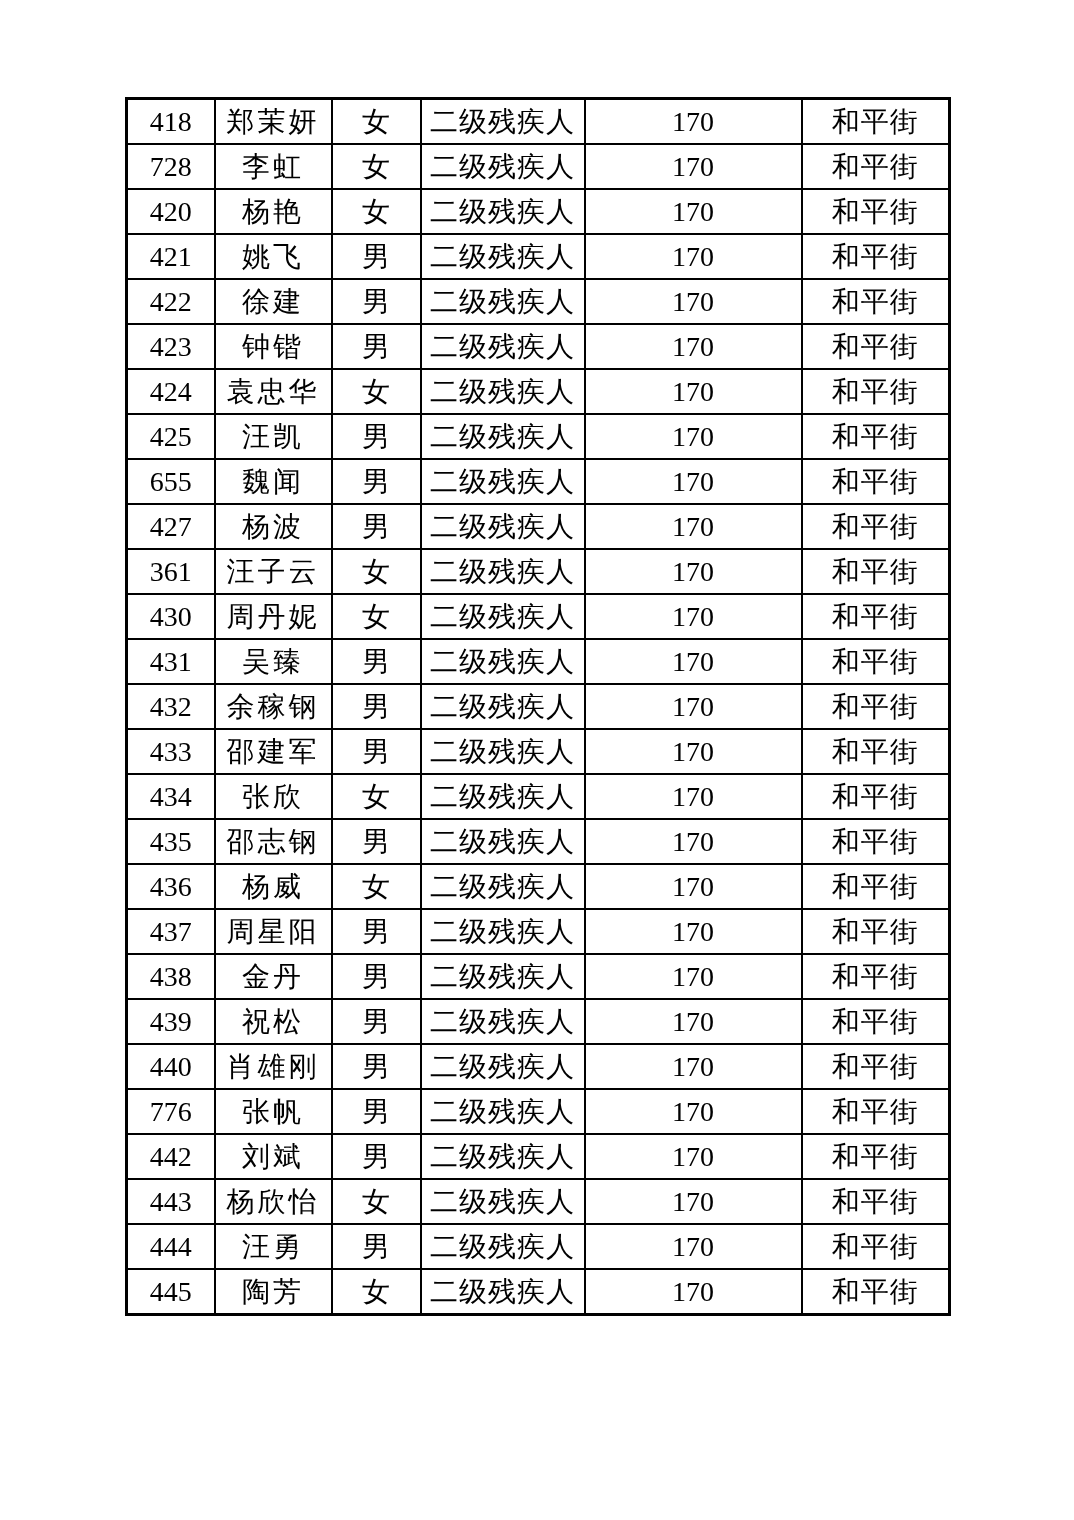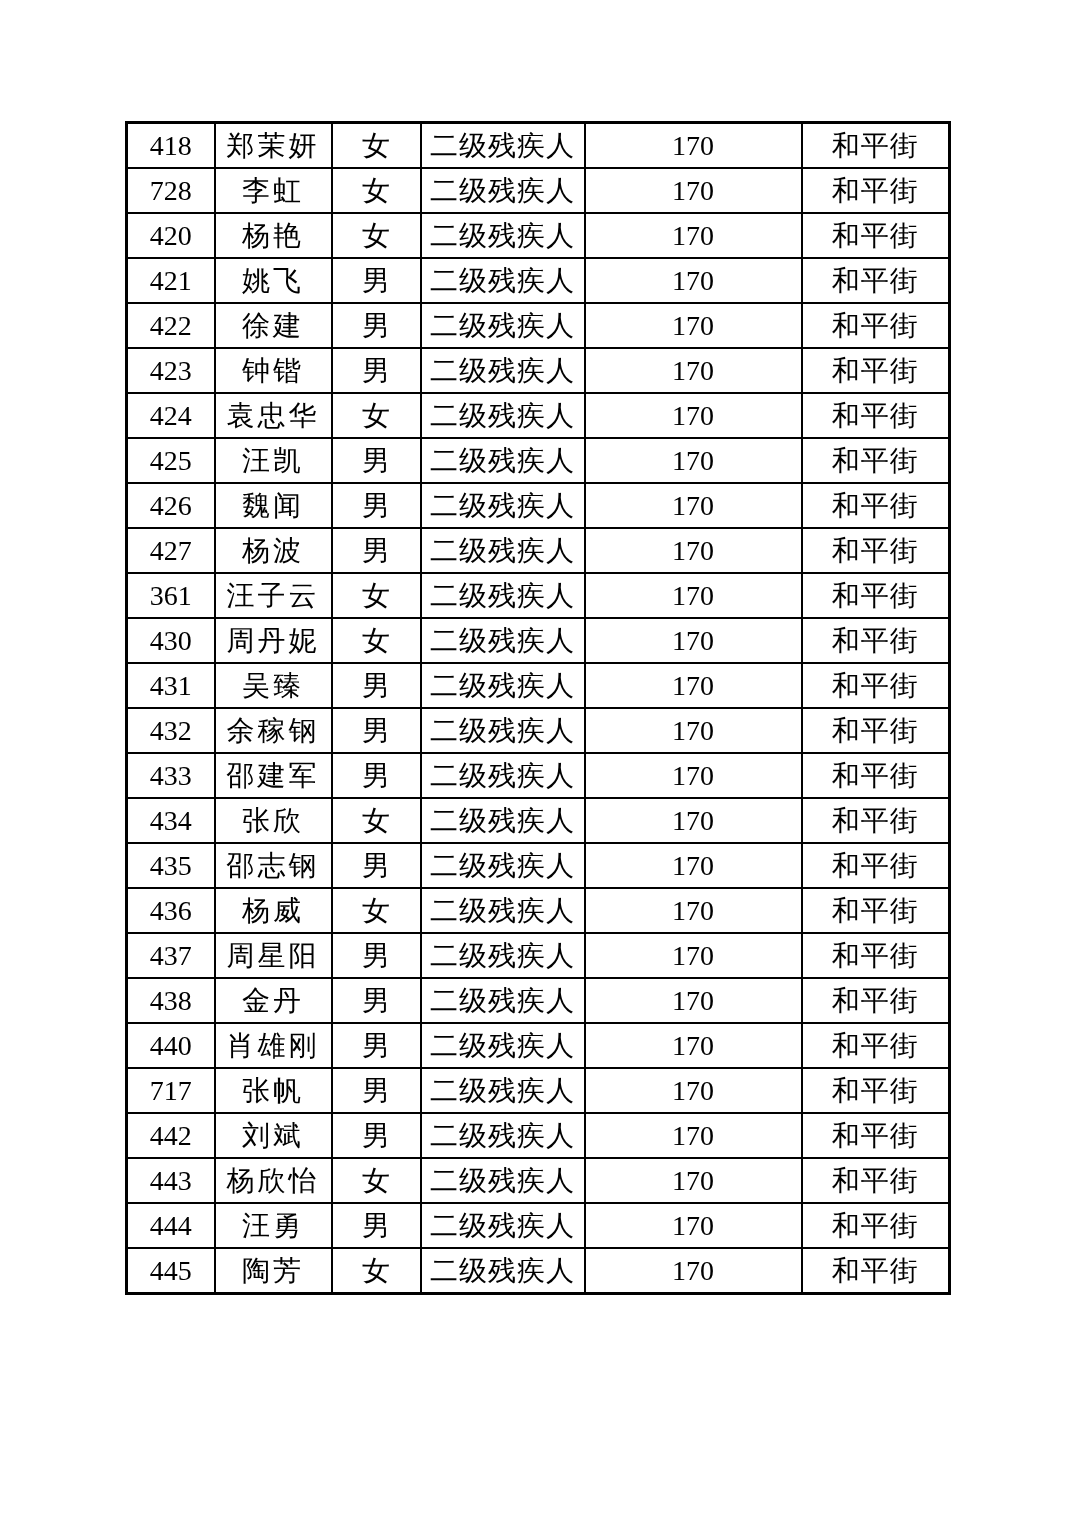--- a/index.html
+++ b/index.html
@@ -17,21 +17,20 @@
     overflow: hidden;
   }
   table.roster {
     position: absolute;
     left: 125px;
     top: 97px;
     width: 823px;
     border-collapse: collapse;
     table-layout: fixed;
     border: 3px solid #000000;
-    margin-top: 24px;
   }
   table.roster td {
     border: 2px solid #000000;
     height: 43px;
     padding: 0;
     text-align: center;
     vertical-align: middle;
     font-size: 28px;
     line-height: 1;
     white-space: nowrap;
@@ -124,21 +123,21 @@
   <tr>
     <td class="col-id">425</td>
     <td class="col-name">汪凯</td>
     <td class="col-gender">男</td>
     <td class="col-cat">二级残疾人</td>
     <td class="col-amt">170</td>
     <td class="col-street">和平街</td>
   </tr>
 
   <tr>
-    <td class="col-id">426</td>
+    <td class="col-id">655</td>
     <td class="col-name">魏闻</td>
     <td class="col-gender">男</td>
     <td class="col-cat">二级残疾人</td>
     <td class="col-amt">170</td>
     <td class="col-street">和平街</td>
   </tr>
 
   <tr>
     <td class="col-id">427</td>
     <td class="col-name">杨波</td>
@@ -232,32 +231,40 @@
 
   <tr>
     <td class="col-id">438</td>
     <td class="col-name">金丹</td>
     <td class="col-gender">男</td>
     <td class="col-cat">二级残疾人</td>
     <td class="col-amt">170</td>
     <td class="col-street">和平街</td>
   </tr>
 
+  <tr>
+    <td class="col-id">439</td>
+    <td class="col-name">祝松</td>
+    <td class="col-gender">男</td>
+    <td class="col-cat">二级残疾人</td>
+    <td class="col-amt">170</td>
+    <td class="col-street">和平街</td>
+  </tr>
 
   <tr>
     <td class="col-id">440</td>
     <td class="col-name">肖雄刚</td>
     <td class="col-gender">男</td>
     <td class="col-cat">二级残疾人</td>
     <td class="col-amt">170</td>
     <td class="col-street">和平街</td>
   </tr>
 
   <tr>
-    <td class="col-id">717</td>
+    <td class="col-id">776</td>
     <td class="col-name">张帆</td>
     <td class="col-gender">男</td>
     <td class="col-cat">二级残疾人</td>
     <td class="col-amt">170</td>
     <td class="col-street">和平街</td>
   </tr>
 
   <tr>
     <td class="col-id">442</td>
     <td class="col-name">刘斌</td>

